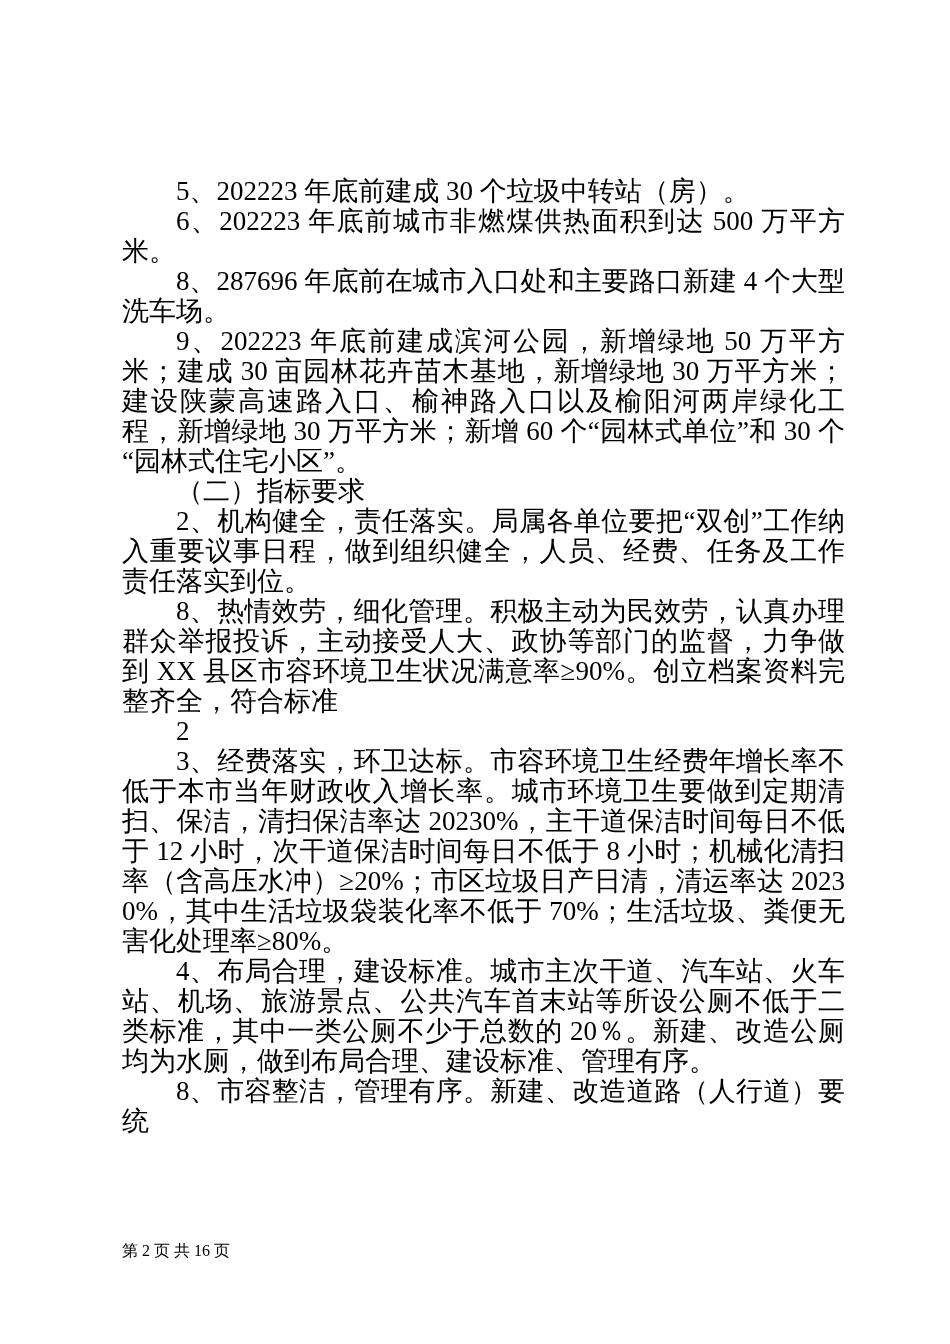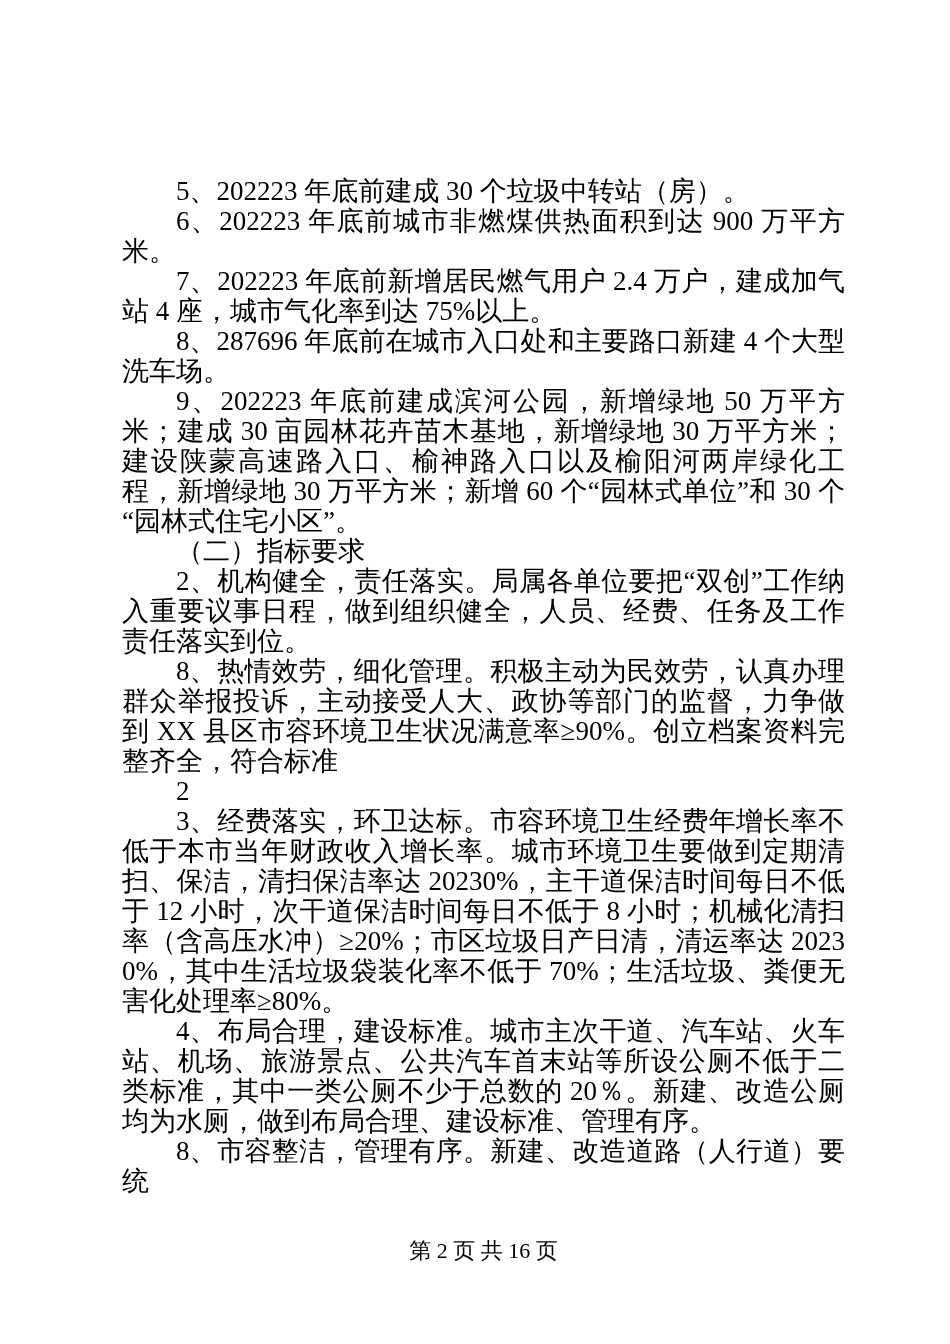--- a/index.html
+++ b/index.html
@@ -30,34 +30,33 @@
     margin: 0;
     padding: 0;
     text-indent: 2em;
     word-break: break-all;
   }
   .footer {
     position: absolute;
     left: 122px;
     top: 1238px;
     width: 723px;
-    text-align: center;
-    font-size: 22px;
+    text-align: left;
+    font-size: 16px;
     line-height: 26px;
     color: #000000;
   }
 </style>
 </head>
 <body>
 
 <div class="page">
   <div class="content">
     <p class="para">5、202223 年底前建成 30 个垃圾中转站（房）。</p>
-    <p class="para">6、202223 年底前城市非燃煤供热面积到达 900 万平方米。</p>
-    <p class="para">7、202223 年底前新增居民燃气用户 2.4 万户，建成加气站 4 座，城市气化率到达 75%以上。</p>
+    <p class="para">6、202223 年底前城市非燃煤供热面积到达 500 万平方米。</p>
     <p class="para">8、287696 年底前在城市入口处和主要路口新建 4 个大型洗车场。</p>
     <p class="para">9、202223 年底前建成滨河公园，新增绿地 50 万平方米；建成 30 亩园林花卉苗木基地，新增绿地 30 万平方米；建设陕蒙高速路入口、榆神路入口以及榆阳河两岸绿化工程，新增绿地 30 万平方米；新增 60 个“园林式单位”和 30 个“园林式住宅小区”。</p>
     <p class="para">（二）指标要求</p>
     <p class="para">2、机构健全，责任落实。局属各单位要把“双创”工作纳入重要议事日程，做到组织健全，人员、经费、任务及工作责任落实到位。</p>
     <p class="para">8、热情效劳，细化管理。积极主动为民效劳，认真办理群众举报投诉，主动接受人大、政协等部门的监督，力争做到 XX 县区市容环境卫生状况满意率≥90%。创立档案资料完整齐全，符合标准</p>
     <p class="para">2</p>
     <p class="para">3、经费落实，环卫达标。市容环境卫生经费年增长率不低于本市当年财政收入增长率。城市环境卫生要做到定期清扫、保洁，清扫保洁率达 20230%，主干道保洁时间每日不低于 12 小时，次干道保洁时间每日不低于 8 小时；机械化清扫率（含高压水冲）≥20%；市区垃圾日产日清，清运率达 20230%，其中生活垃圾袋装化率不低于 70%；生活垃圾、粪便无害化处理率≥80%。</p>
     <p class="para">4、布局合理，建设标准。城市主次干道、汽车站、火车站、机场、旅游景点、公共汽车首末站等所设公厕不低于二类标准，其中一类公厕不少于总数的 20％。新建、改造公厕均为水厕，做到布局合理、建设标准、管理有序。</p>
     <p class="para">8、市容整洁，管理有序。新建、改造道路（人行道）要统</p>
   </div>

